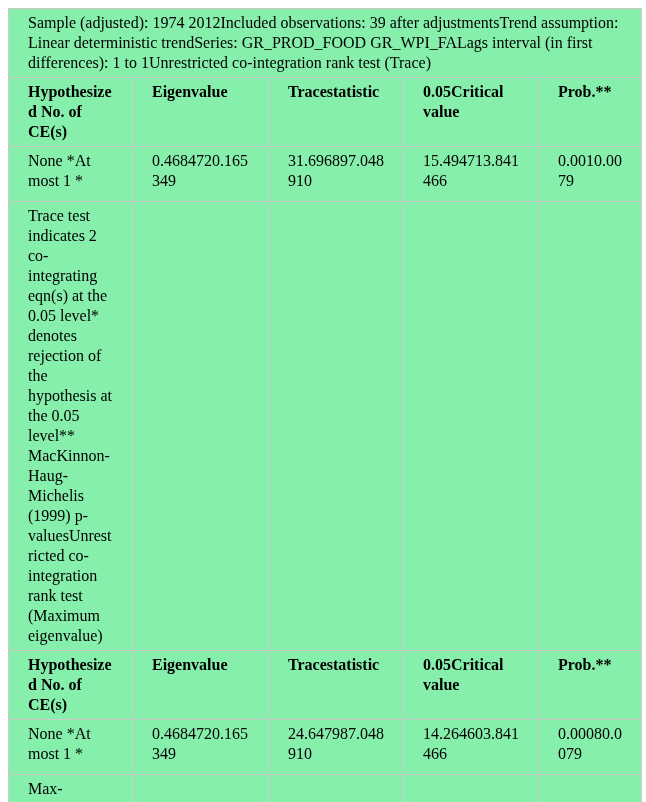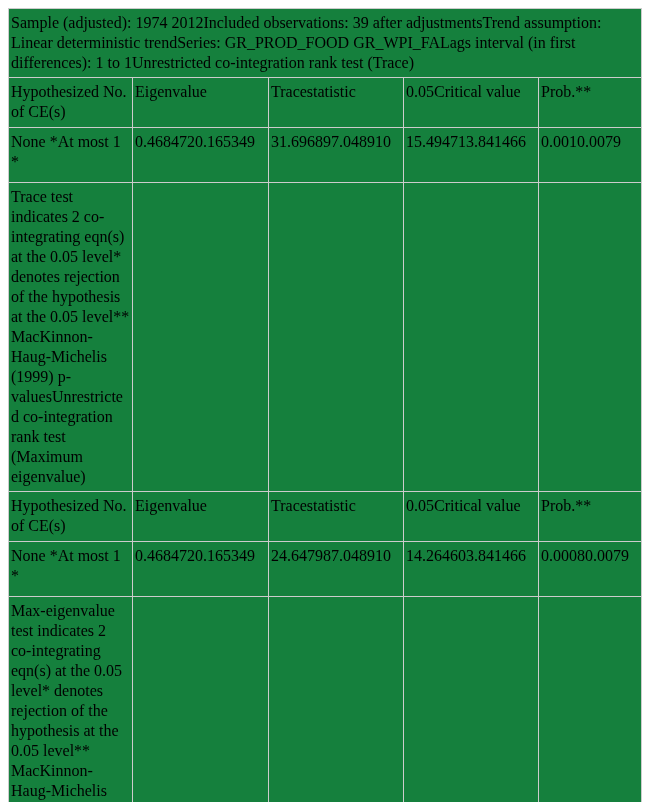--- a/index.html
+++ b/index.html
@@ -19,33 +19,33 @@
     padding: 8px 4px 10px 8px;
     box-sizing: border-box;
   }
   table.coint {
     border-collapse: collapse;
     table-layout: fixed;
     width: 633px;
   }
   table.coint td {
     border: 1px solid #cccccc;
-    padding: 4px 2px;
+    padding: 4px 19px;
     vertical-align: top;
     line-height: 20px;
     word-wrap: break-word;
-    background: #15803d;
+    background: #86efac;
   }
   col.c1 { width: 124px; }
   col.c2 { width: 136px; }
   col.c3 { width: 135px; }
   col.c4 { width: 135px; }
   col.c5 { width: 103px; }
   tr.row-data td { height: 46px; margin-left: 20px; }
-  tr.row-header td { height: 41px; }
+  tr.row-header td { height: 41px; font-weight: bold; }
 </style>
 </head>
 <body>
 
 <div class="page">
   <table class="coint">
     <colgroup>
       <col class="c1">
         <col class="c2">
         <col class="c3">

